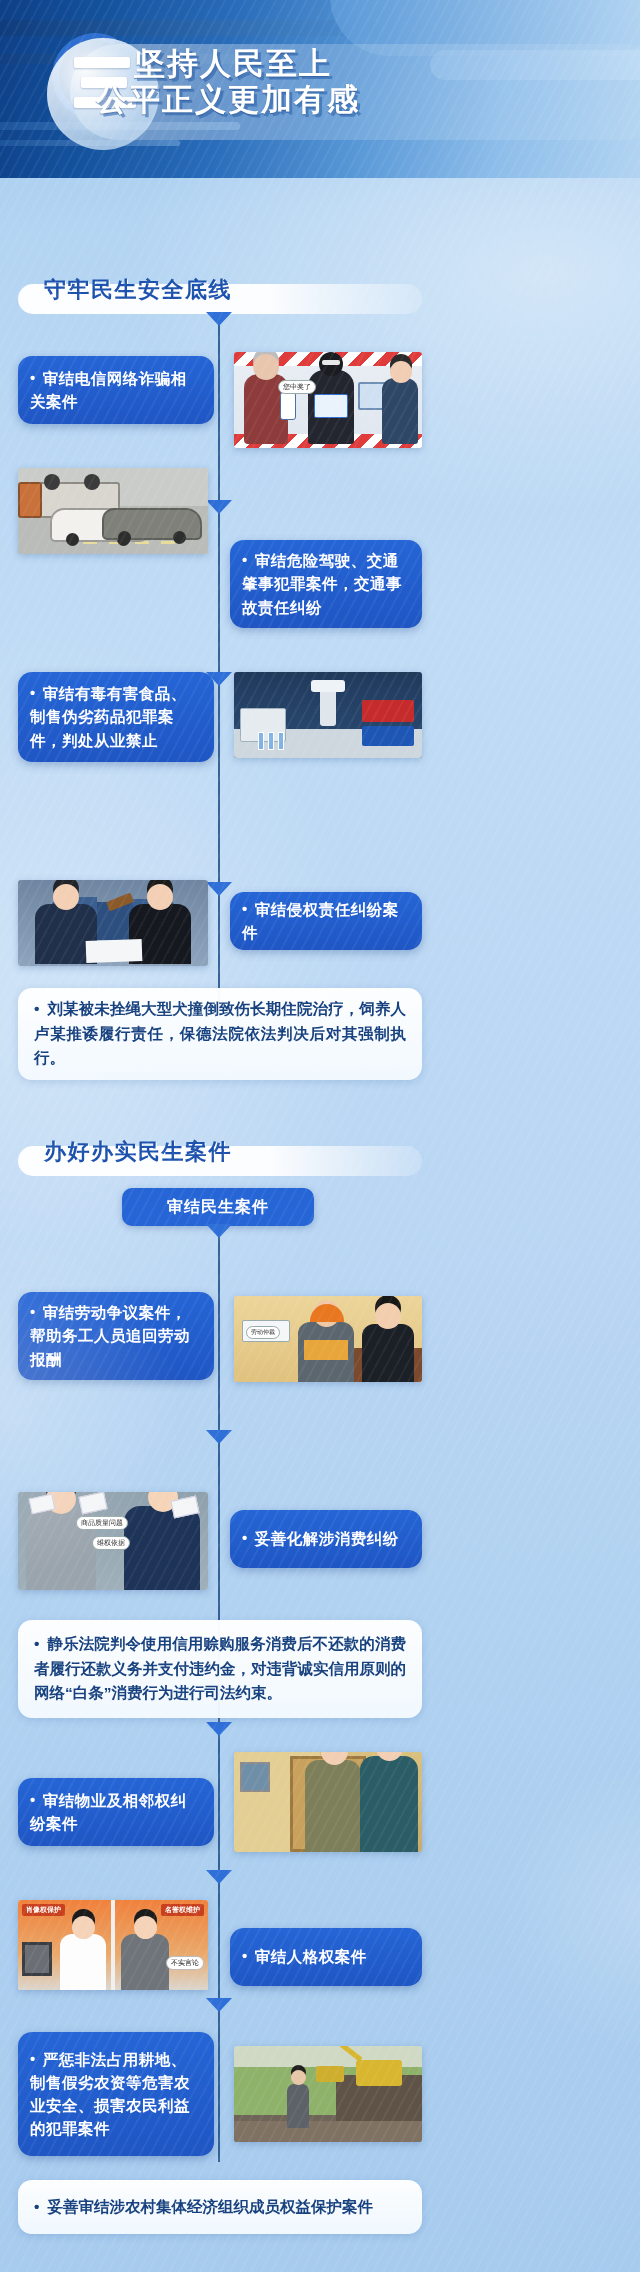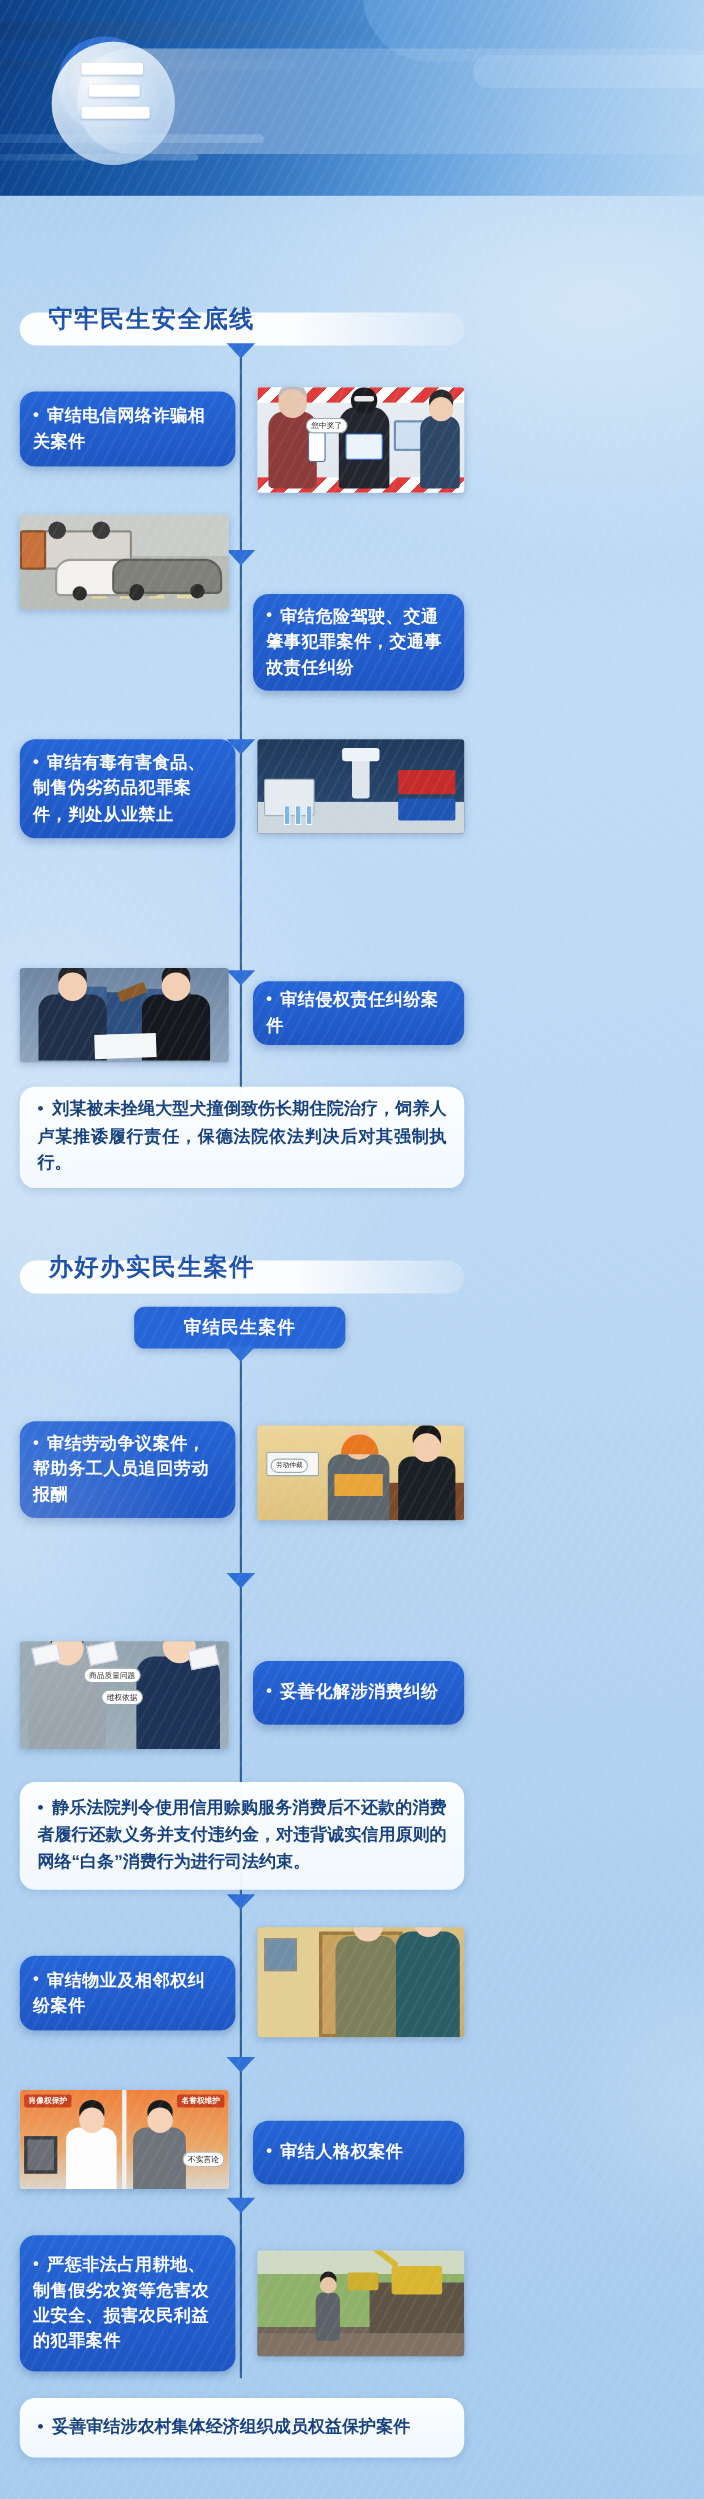--- a/index.html
+++ b/index.html
@@ -226,20 +226,24 @@
     <div class="cloud-r"></div>
     <div class="cloud-r2"></div>
     <div class="hdr-plate"></div>
     <div class="ring"></div>
     <div class="bubble"></div>
     <div class="num-three">
         <i></i>
         <i></i>
         <i></i>
       </div>
+    <div class="hdr-title">
+      <div>坚持人民至上</div>
+      <div>公平正义更加有感</div>
+    </div>
   </div>
 
   <div class="sec-head" style="top:284px">
     <span>守牢民生安全底线</span>
   </div>
 
   <div class="spine" style="top:314px;height:700px"></div>
   <div class="arrow" style="top:312px"></div>
   <div class="arrow" style="top:500px"></div>
   <div class="arrow" style="top:672px"></div>

